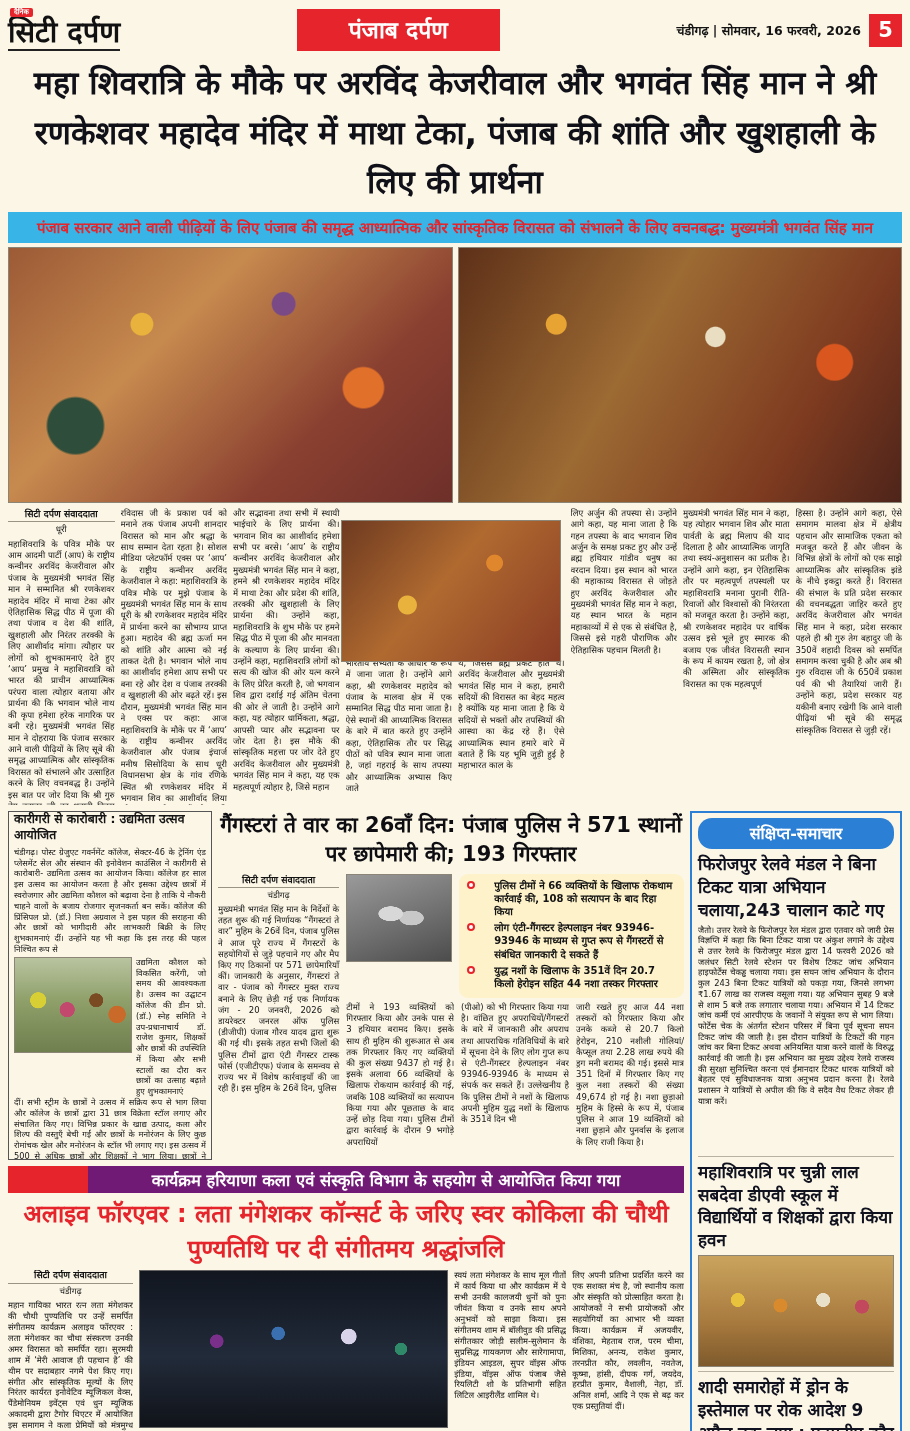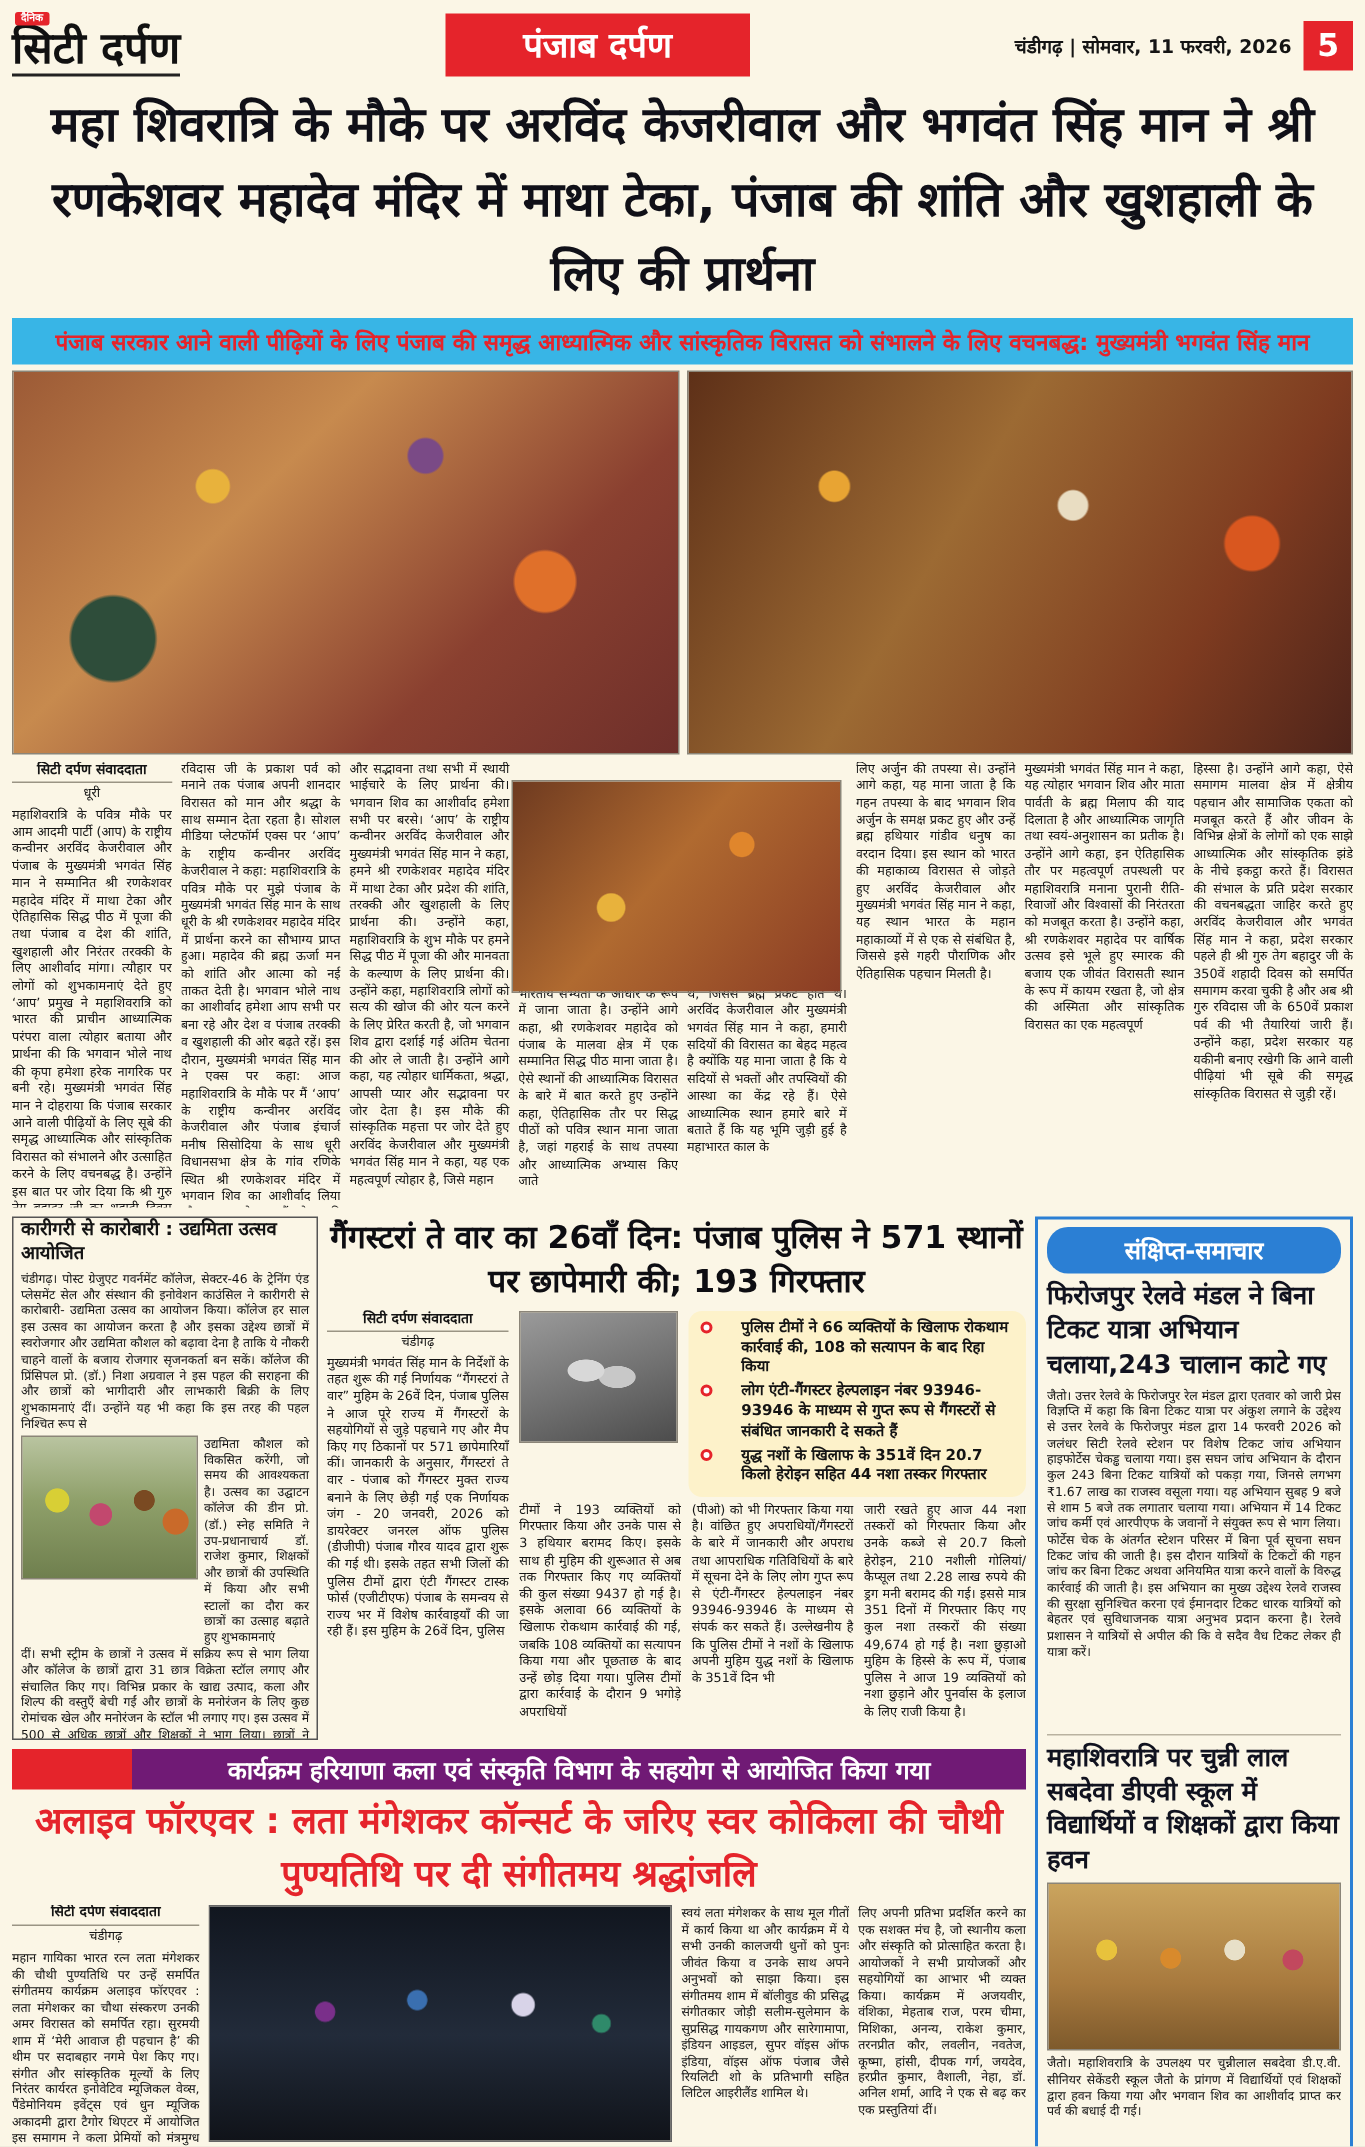--- a/index.html
+++ b/index.html
@@ -118,21 +118,21 @@
 <div class="page">
 
   <div class="hdr">
     <div class="masthead">
       <span class="tag">दैनिक</span>
       <span>सिटी दर्पण</span>
       <span class="rule"></span>
     </div>
     <div class="banner">पंजाब दर्पण</div>
     <div class="hdr-right">
-      <div class="dateline">चंडीगढ़ | सोमवार, 11 फरवरी, 2026</div>
+      <div class="dateline">चंडीगढ़ | सोमवार, 16 फरवरी, 2026</div>
       <div class="pageno">5</div>
     </div>
   </div>
 
   <div class="main-head">महा शिवरात्रि के मौके पर अरविंद केजरीवाल और भगवंत सिंह मान ने श्री रणकेशवर महादेव मंदिर में माथा टेका, पंजाब की शांति और खुशहाली के लिए की प्रार्थना</div>
   <div class="subbar">पंजाब सरकार आने वाली पीढ़ियों के लिए पंजाब की समृद्ध आध्यात्मिक और सांस्कृतिक विरासत को संभालने के लिए वचनबद्ध: मुख्यमंत्री भगवंत सिंह मान</div>
 
   <div class="photos-row">
     <div class="photo ph-a"></div>
     <div class="photo ph-b"></div>
@@ -235,21 +235,20 @@
 
       <div class="sb-item">
         <h3>फिरोजपुर रेलवे मंडल ने बिना टिकट यात्रा अभियान चलाया,243 चालान काटे गए</h3>
         <div class="sb-body sb-b1">जैतो। उत्तर रेलवे के फिरोजपुर रेल मंडल द्वारा एतवार को जारी प्रेस विज्ञप्ति में कहा कि बिना टिकट यात्रा पर अंकुश लगाने के उद्देश्य से उत्तर रेलवे के फिरोजपुर मंडल द्वारा 14 फरवरी 2026 को जलंधर सिटी रेलवे स्टेशन पर विशेष टिकट जांच अभियान हाइफोर्टेस चेकड्ढ चलाया गया। इस सघन जांच अभियान के दौरान कुल 243 बिना टिकट यात्रियों को पकड़ा गया, जिनसे लगभग ₹1.67 लाख का राजस्व वसूला गया। यह अभियान सुबह 9 बजे से शाम 5 बजे तक लगातार चलाया गया। अभियान में 14 टिकट जांच कर्मी एवं आरपीएफ के जवानों ने संयुक्त रूप से भाग लिया। फोर्टेस चेक के अंतर्गत स्टेशन परिसर में बिना पूर्व सूचना सघन टिकट जांच की जाती है। इस दौरान यात्रियों के टिकटों की गहन जांच कर बिना टिकट अथवा अनियमित यात्रा करने वालों के विरुद्ध कार्रवाई की जाती है। इस अभियान का मुख्य उद्देश्य रेलवे राजस्व की सुरक्षा सुनिश्चित करना एवं ईमानदार टिकट धारक यात्रियों को बेहतर एवं सुविधाजनक यात्रा अनुभव प्रदान करना है। रेलवे प्रशासन ने यात्रियों से अपील की कि वे सदैव वैध टिकट लेकर ही यात्रा करें।</div>
       </div>
       <div class="sb-sep"></div>
 
       <div class="sb-item">
         <h3>महाशिवरात्रि पर चुन्नी लाल सबदेवा डीएवी स्कूल में विद्यार्थियों व शिक्षकों द्वारा किया हवन</h3>
         <div class="photo ph-hawan"></div>
-        <div class="sb-body sb-b2">जैतो। महाशिवरात्रि के उपलक्ष्य पर चुन्नीलाल सबदेवा डी.ए.वी. सीनियर सेकेंडरी स्कूल जैतो के प्रांगण में विद्यार्थियों एवं शिक्षकों द्वारा हवन किया गया और भगवान शिव का आशीर्वाद प्राप्त कर पर्व की बधाई दी गई।</div>
       </div>
       <div class="sb-sep"></div>
 
       <div class="sb-item">
         <h3>शादी समारोहों में ड्रोन के इस्तेमाल पर रोक आदेश 9 अप्रैल तक लागू : पूनमदीप कौर</h3>
         <div class="sb-body sb-b3">
           <div class="photo ph-officer"></div>
           <span>जैतो। फरीदकोट के डिस्ट्रिक्ट मैजिस्ट्रेट-कम-डिप्टी कमिश्नर पूनमदीप कौर की अध्यक्षता में भारतीय सिविल प्रोटेक्शन कोड 2023 के सेक्शन 163 के तहत जारी आदेशों के अनुसार जिले में शादी समारोहों व अन्य आयोजनों के दौरान ड्रोन के इस्तेमाल पर पूर्ण रोक लगाई गई है। यह आदेश 8 अप्रैल 2026 तक लागू रहेंगे। प्रशासन के अनुसार ड्रोन के जरिए शरारती तत्व कानून-व्यवस्था की स्थिति को बिगाड़ सकते हैं; इसलिए, आम जनता की जान व माल की सुरक्षा के मद्देनजर यह रोक लगाना जरूरी है। आदेशों की उल्लंघना करने वालों के खिलाफ कानूनी कार्रवाई की जाएगी।</span>
         </div>
       </div>

